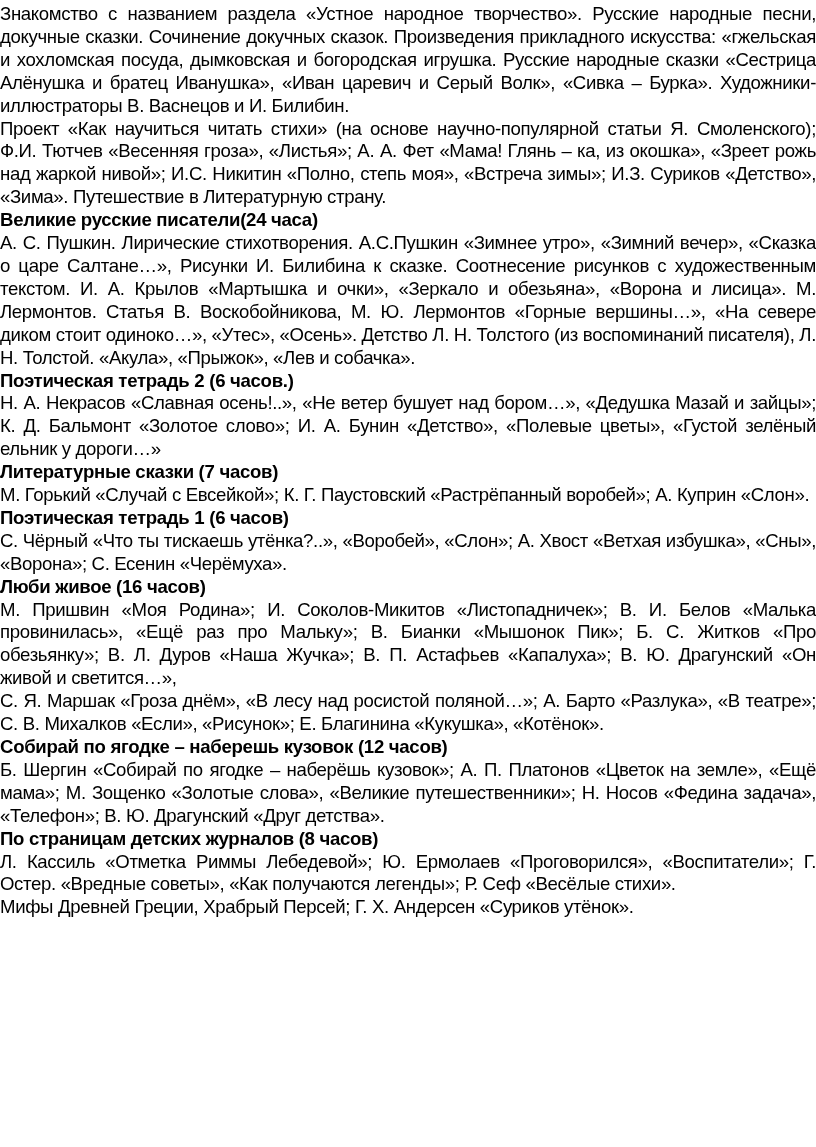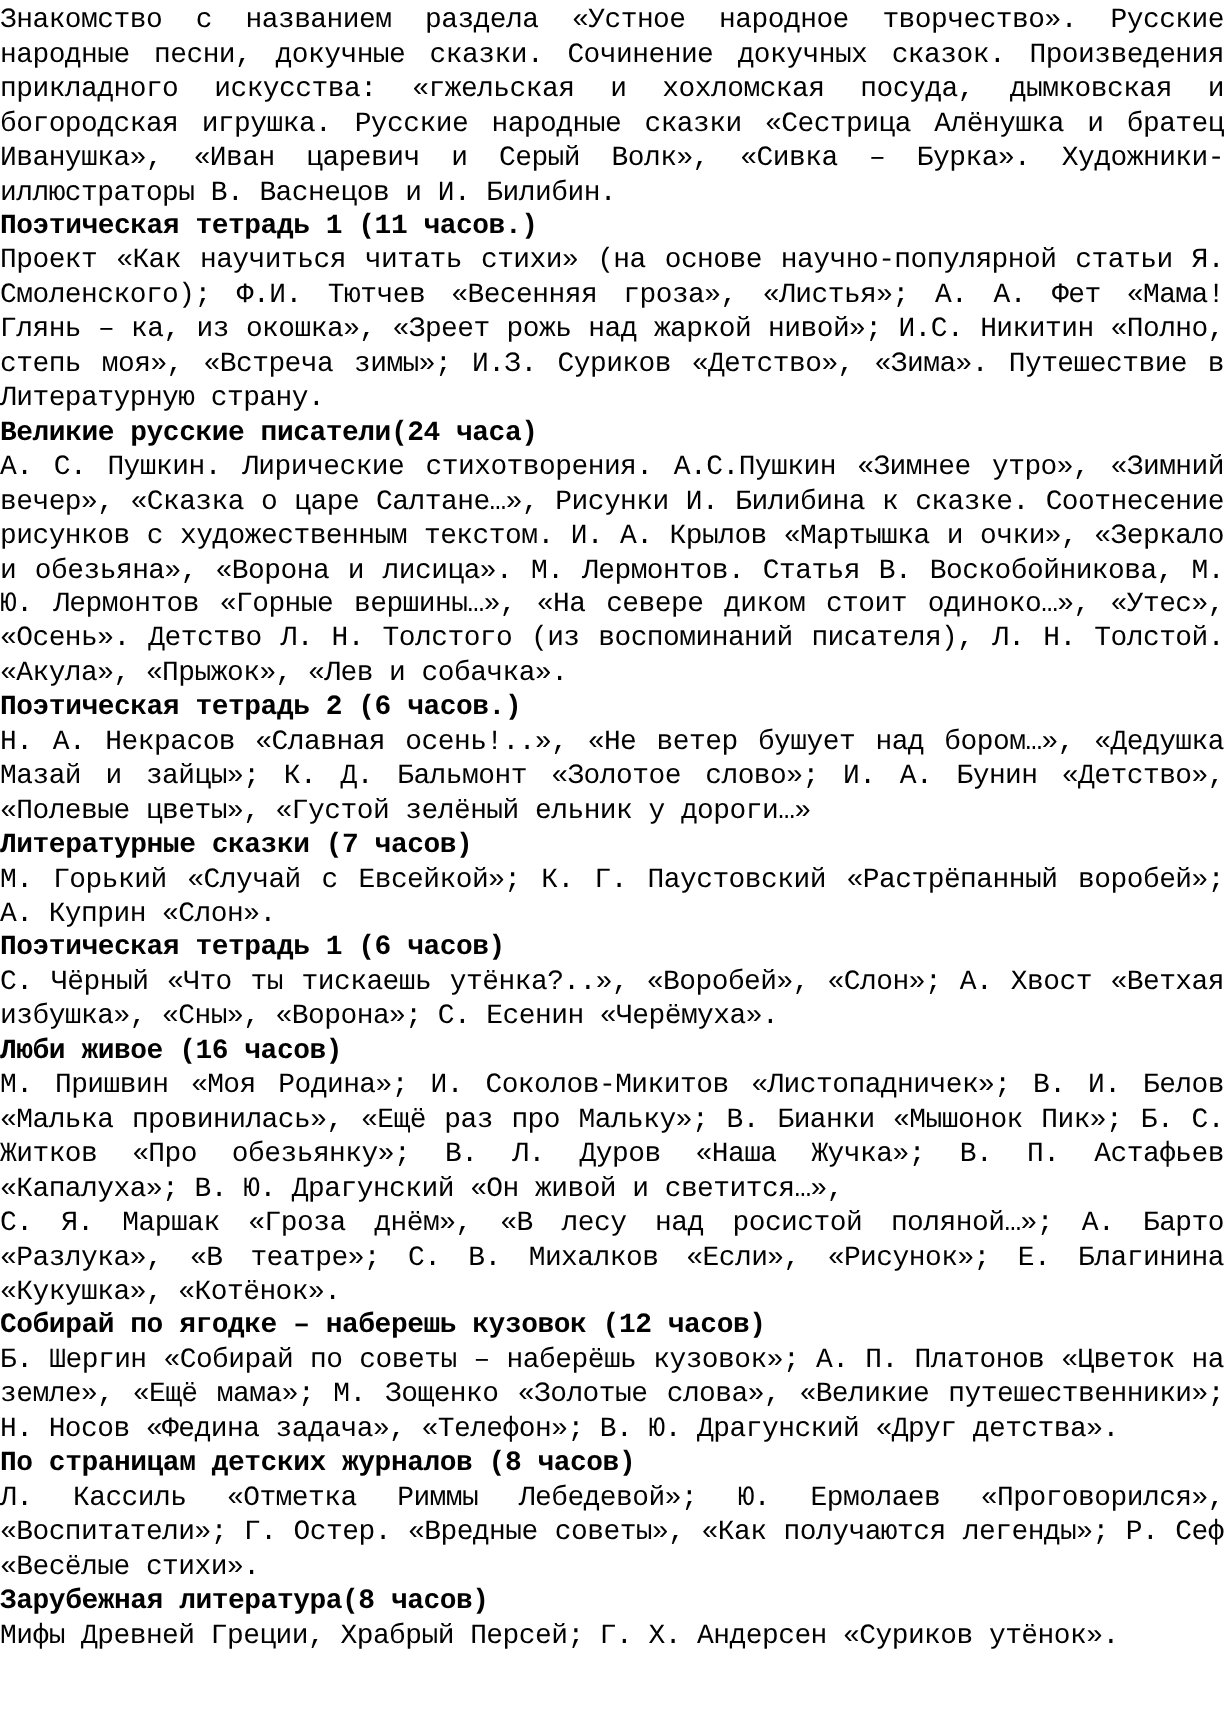--- a/index.html
+++ b/index.html
@@ -1,35 +1,34 @@
 <!DOCTYPE html>
 <html><head>
 <meta charset="utf-8">
 <style>
   html, body { margin: 0; padding: 0; background: #ffffff; }
   body { width: 816px; height: 1147px; overflow: hidden; }
   .page {
-    font-family: Liberation Mono, monospace;
+    font-family: Liberation Sans, sans-serif;
     font-size: 18.6px;
     line-height: 22.9px;
     color: #000000;
     padding: 3px 0 0 0;
     width: 816px;
     box-sizing: border-box;
   }
   .para { margin: 0; text-align: justify; text-align-last: left; letter-spacing: -0.35px; word-spacing: 0px; }
   .heading { margin: 0; font-weight: bold; letter-spacing: -0.3px; }
 </style>
 </head>
 <body>
 
 <div class="page">
   <p class="para">Знакомство с названием раздела «Устное народное творчество». Русские народные песни, докучные сказки. Сочинение докучных сказок. Произведения прикладного искусства: «гжельская и хохломская посуда, дымковская и богородская игрушка.  Русские  народные сказки «Сестрица Алёнушка и братец Иванушка», «Иван царевич и Серый Волк»,  «Сивка – Бурка».   Художники- иллюстраторы В. Васнецов и И. Билибин.</p>
 
-  <p class="heading">Поэтическая тетрадь 1   (11 часов.)</p>
   <p class="para">Проект «Как научиться читать стихи» (на основе научно-популярной статьи Я. Смоленского); Ф.И. Тютчев «Весенняя гроза»,  «Листья»; А. А. Фет  «Мама! Глянь – ка, из окошка», «Зреет рожь над жаркой нивой»; И.С. Никитин «Полно, степь моя», «Встреча зимы»;  И.З. Суриков «Детство», «Зима». Путешествие в Литературную страну.</p>
 
   <p class="heading">Великие русские писатели(24 часа)</p>
   <p class="para"> А. С. Пушкин. Лирические стихотворения. А.С.Пушкин «Зимнее утро», «Зимний вечер», «Сказка о царе Салтане…», Рисунки И. Билибина к сказке. Соотнесение рисунков  с художественным текстом. И. А. Крылов  «Мартышка и очки», «Зеркало и обезьяна», «Ворона и лисица». М. Лермонтов. Статья В. Воскобойникова, М. Ю. Лермонтов «Горные вершины…», «На севере диком стоит одиноко…», «Утес», «Осень».   Детство Л. Н. Толстого (из воспоминаний писателя), Л. Н. Толстой. «Акула», «Прыжок», «Лев и собачка».</p>
 
   <p class="heading">Поэтическая тетрадь 2 (6 часов.)</p>
   <p class="para">Н. А. Некрасов  «Славная осень!..»,  «Не ветер бушует над бором…», «Дедушка Мазай и зайцы»; К. Д. Бальмонт «Золотое слово»;  И. А. Бунин  «Детство», «Полевые цветы», «Густой зелёный ельник у дороги…»</p>
 
   <p class="heading">Литературные сказки (7 часов)</p>
 
@@ -37,20 +36,19 @@
 
   <p class="heading">Поэтическая тетрадь 1 (6 часов)</p>
   <p class="para"> С. Чёрный «Что ты тискаешь утёнка?..», «Воробей», «Слон»; А. Хвост  «Ветхая избушка», «Сны», «Ворона»; С. Есенин  «Черёмуха».</p>
 
   <p class="heading">Люби живое (16 часов)</p>
   <p class="para">М. Пришвин  «Моя Родина»; И. Соколов-Микитов «Листопадничек»; В. И. Белов «Малька провинилась», «Ещё раз про Мальку»; В. Бианки «Мышонок Пик»; Б. С. Житков «Про обезьянку»; В. Л. Дуров «Наша Жучка»; В. П. Астафьев  «Капалуха»; В. Ю. Драгунский  «Он живой и светится…»,</p>
 
   <p class="para">С. Я. Маршак  «Гроза днём»,   «В лесу над росистой поляной…»; А. Барто «Разлука», «В театре»; С. В. Михалков «Если», «Рисунок»; Е. Благинина «Кукушка», «Котёнок».</p>
 
   <p class="heading">Собирай по ягодке – наберешь кузовок (12 часов)</p>
-  <p class="para">Б. Шергин «Собирай по советы – наберёшь кузовок»; А. П. Платонов «Цветок на земле»,  «Ещё мама»;  М. Зощенко «Золотые слова»,  «Великие путешественники»; Н. Носов «Федина задача»,  «Телефон»; В. Ю. Драгунский  «Друг детства».</p>
+  <p class="para">Б. Шергин «Собирай по ягодке – наберёшь кузовок»; А. П. Платонов «Цветок на земле»,  «Ещё мама»;  М. Зощенко «Золотые слова»,  «Великие путешественники»; Н. Носов «Федина задача»,  «Телефон»; В. Ю. Драгунский  «Друг детства».</p>
 
   <p class="heading">По страницам детских журналов (8 часов)</p>
   <p class="para">Л. Кассиль «Отметка Риммы Лебедевой»; Ю. Ермолаев  «Проговорился»,  «Воспитатели»; Г. Остер. «Вредные советы», «Как получаются легенды»; Р. Сеф «Весёлые стихи».</p>
 
-  <p class="heading">Зарубежная литература(8 часов)</p>
   <p class="para">Мифы Древней Греции, Храбрый Персей; Г. Х. Андерсен «Суриков утёнок».</p>
 </div>
 
 </body></html>

